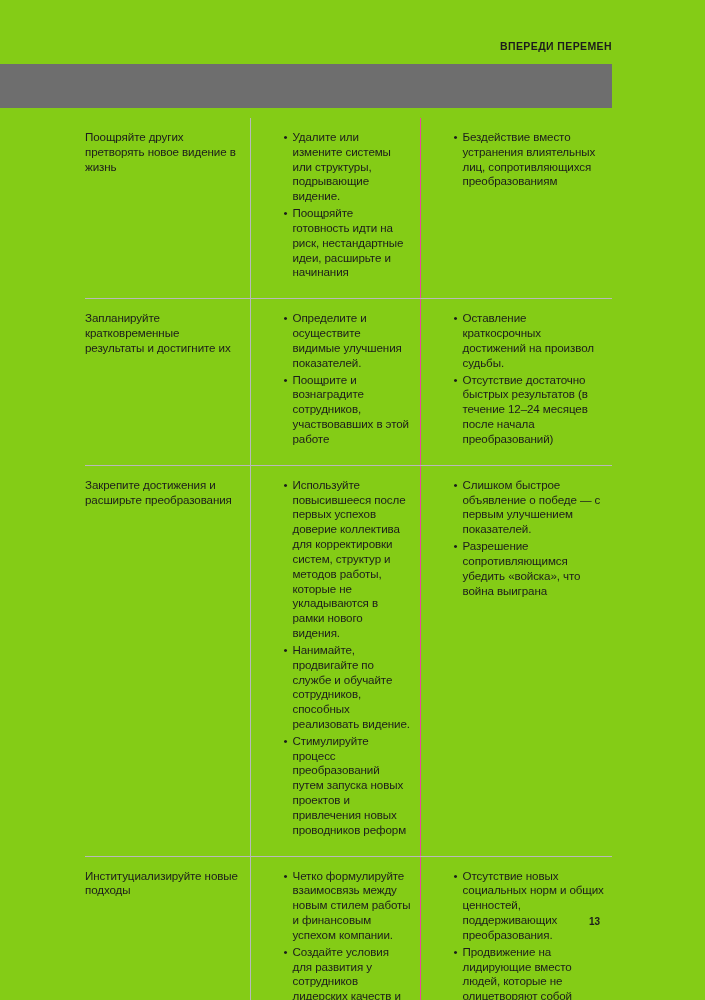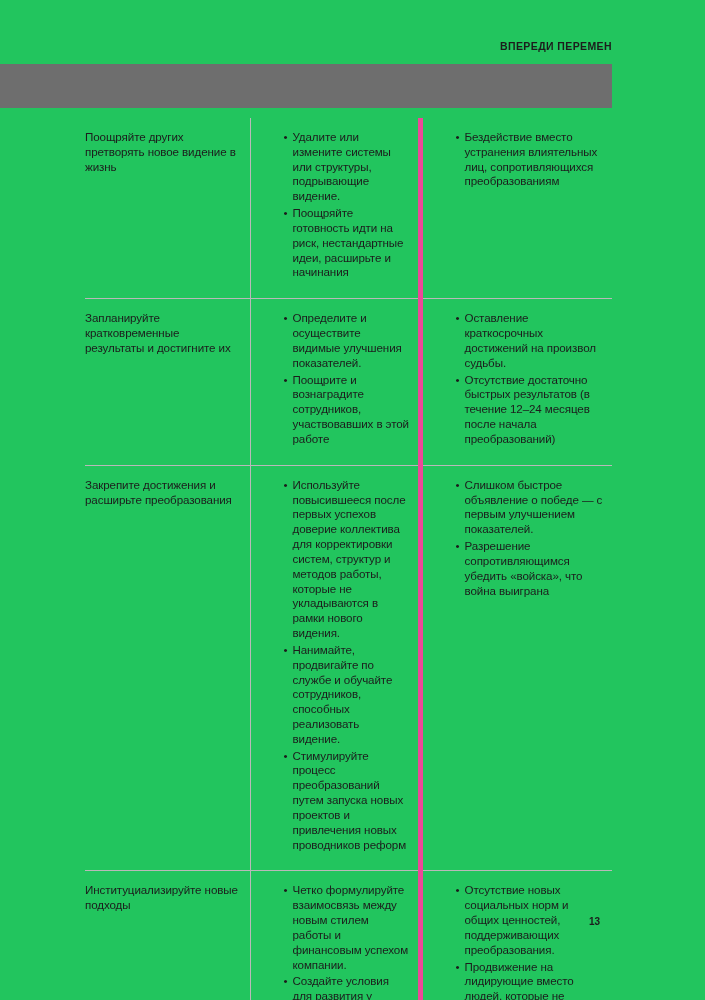--- a/index.html
+++ b/index.html
@@ -9,21 +9,21 @@
     height: 1000px;
     position: relative;
     font-family: "Liberation Sans", sans-serif;
     color: #1c1c1c;
     overflow: hidden;
   }
   .page {
     position: relative;
     width: 705px;
     height: 1000px;
-    background: #22c55e;
+    background: #84cc16;
   }
   .running-head {
     position: absolute;
     top: 40px;
     left: 0;
     width: 612px;
     text-align: right;
     font-size: 10.5px;
     font-weight: bold;
     letter-spacing: 0.4px;
@@ -60,21 +60,21 @@
     width: 165px;
     padding-right: 16px;
   }
   td.actions {
     width: 170px;
     border-left: 1px solid #b9b9b9;
     padding-left: 9px;
   }
   td.mistakes {
     width: 192px;
-    border-left: 5px solid #ec4899;
+    border-left: 1px solid #ec4899;
     padding-left: 9px;
   }
   ul.bullets { list-style: none; }
   ul.bullets li {
     position: relative;
     padding-left: 9px;
     margin-bottom: 2px;
     margin-left: 33px;
   }
   ul.bullets li::before {

